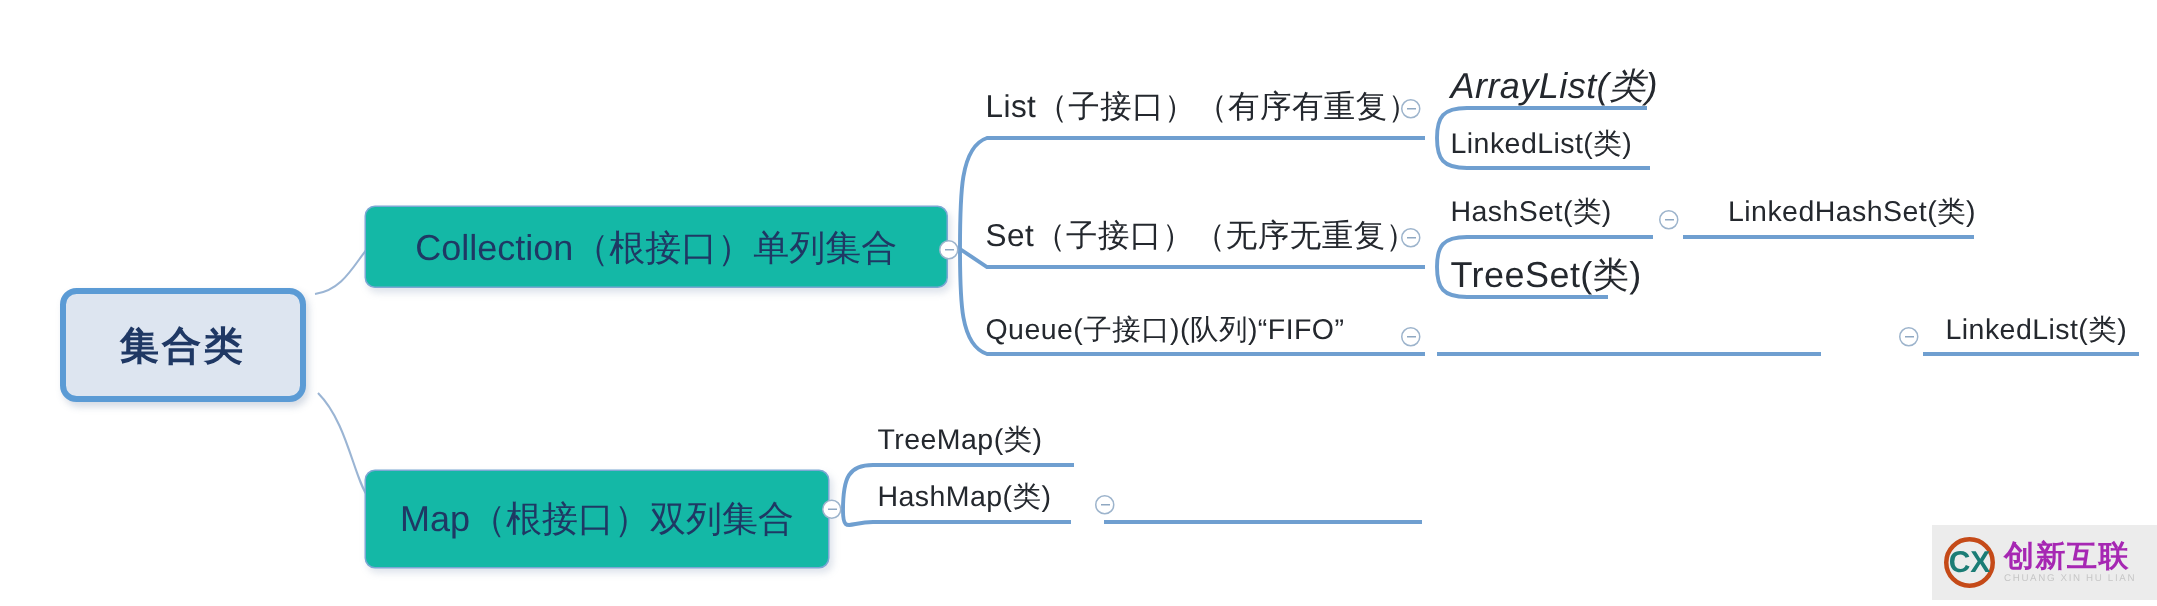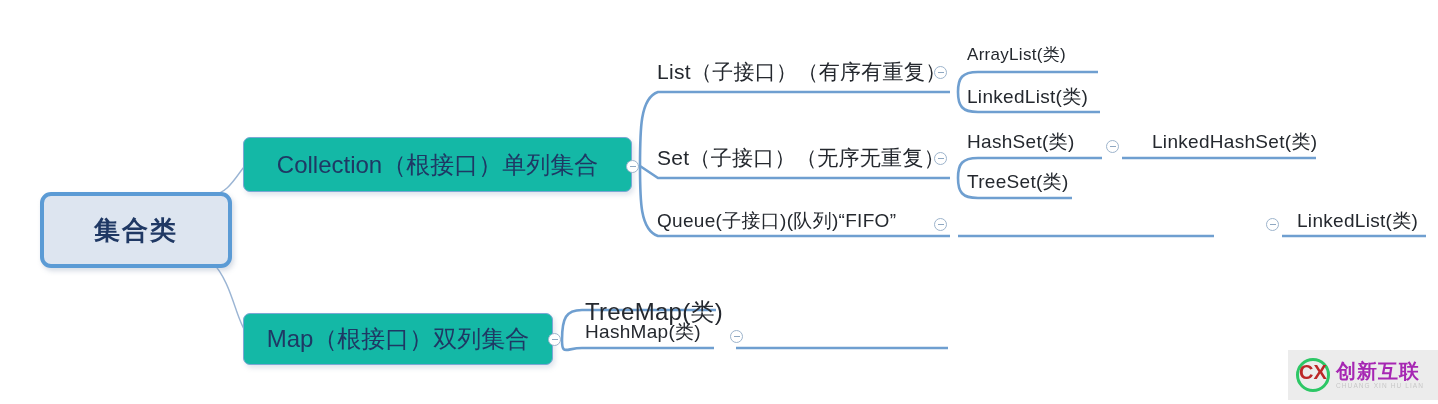--- a/index.html
+++ b/index.html
@@ -88,26 +88,26 @@
     position: absolute;
     display: flex;
     align-items: center;
     background: #ececec;
     opacity: 0.95;
   }
   .wm-logo {
     width: 34px;
     height: 34px;
     border-radius: 50%;
-    border: 3px solid #22c55e;
-    color: #b91c1c;
+    border: 3px solid #c2410c;
+    color: #0f766e;
     font-size: 20px;
     font-weight: bold;
     display: flex;
-    align-items: flex-start;
+    align-items: center;
     justify-content: center;
     margin-right: 6px;
     box-sizing: border-box;
   }
   .wm-text-main {
     color: #a21caf;
     font-size: 20px;
     font-weight: bold;
     letter-spacing: 1px;
     line-height: 1.05;
@@ -151,74 +151,74 @@
 
     <path d="M 1282 236 L 1426 236" fill="none" stroke="#6f9fd0" stroke-width="2.6"></path>
 
     <path d="M 552 340 L 562 340" fill="none" stroke="#6f9fd0" stroke-width="1.6"></path>
     <path d="M 562 340 C 562 318 566 310 582 310 L 716 310" fill="none" stroke="#6f9fd0" stroke-width="2.6"></path>
     <path d="M 562 340 C 562 356 566 348 582 348 L 714 348" fill="none" stroke="#6f9fd0" stroke-width="2.6"></path>
 
     <path d="M 736 348 L 948 348" fill="none" stroke="#6f9fd0" stroke-width="2.6"></path>
   </svg>
 
-  <div class="root-node" style="left:40px; top:192px; width:192px; height:76px; font-size:26px;">
+  <div class="root-node" style="left:40px; top:192px; width:164px; height:76px; font-size:26px;">
     <span>集合类</span>
   </div>
 
   <div class="box-node" style="left:243px; top:137px; width:389px; height:55px; font-size:24px;">
     <span>Collection（根接口）单列集合</span>
   </div>
   <div class="collapse-icon" style="left:626px; top:160px;"></div>
 
   <div class="text-node" style="left:657px; top:61px; font-size:21px;">
     <span>List（子接口）（有序有重复）</span>
   </div>
   <div class="collapse-icon" style="left:934px; top:66px;"></div>
 
-  <div class="text-node" style="left:967px; top:46px; font-size:17px;">
+  <div class="text-node" style="left:967px; top:46px; font-size:24px;font-style:italic;">
     <span>ArrayList(类)</span>
   </div>
   <div class="text-node" style="left:967px; top:87px; font-size:19px;">
     <span>LinkedList(类)</span>
   </div>
 
   <div class="text-node" style="left:657px; top:147px; font-size:21px;">
     <span>Set（子接口）（无序无重复）</span>
   </div>
   <div class="collapse-icon" style="left:934px; top:152px;"></div>
 
   <div class="text-node" style="left:967px; top:132px; font-size:19px;">
     <span>HashSet(类)</span>
   </div>
   <div class="collapse-icon" style="left:1106px; top:140px;"></div>
   <div class="text-node" style="left:1152px; top:132px; font-size:19px;">
     <span>LinkedHashSet(类)</span>
   </div>
 
-  <div class="text-node" style="left:967px; top:172px; font-size:19px;">
+  <div class="text-node" style="left:967px; top:172px; font-size:24px;">
     <span>TreeSet(类)</span>
   </div>
 
   <div class="text-node" style="left:657px; top:211px; font-size:19px;">
     <span>Queue(子接口)(队列)“FIFO”</span>
   </div>
   <div class="collapse-icon" style="left:934px; top:218px;"></div>
 
   <div class="collapse-icon" style="left:1266px; top:218px;"></div>
   <div class="text-node" style="left:1297px; top:211px; font-size:19px;">
     <span>LinkedList(类)</span>
   </div>
 
-  <div class="box-node" style="left:243px; top:313px; width:310px; height:52px; font-size:24px;">
+  <div class="box-node" style="left:243px; top:313px; width:310px; height:66px; font-size:24px;">
     <span>Map（根接口）双列集合</span>
   </div>
   <div class="collapse-icon" style="left:548px; top:333px;"></div>
 
-  <div class="text-node" style="left:585px; top:300px; font-size:24px;">
+  <div class="text-node" style="left:585px; top:284px; font-size:19px;">
     <span>TreeMap(类)</span>
   </div>
 
   <div class="text-node" style="left:585px; top:322px; font-size:19px;">
     <span>HashMap(类)</span>
   </div>
   <div class="collapse-icon" style="left:730px; top:330px;"></div>
 
   <div class="watermark" style="left:1288px; top:350px; width:150px; height:50px; padding-left:8px;">
     <div class="wm-logo">

